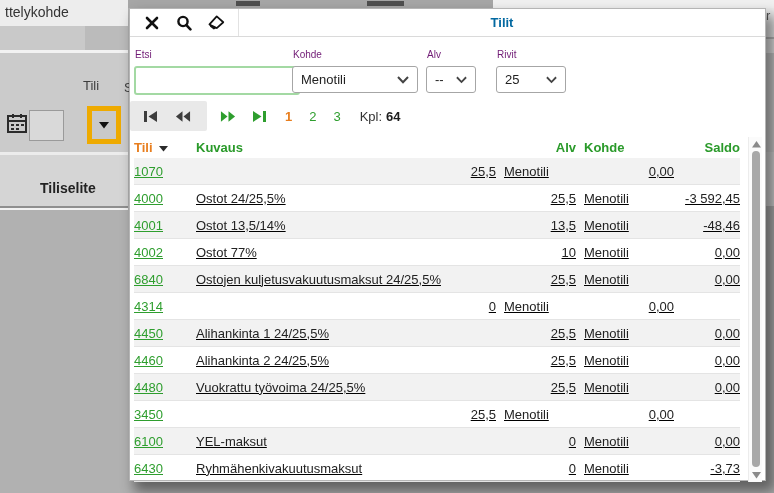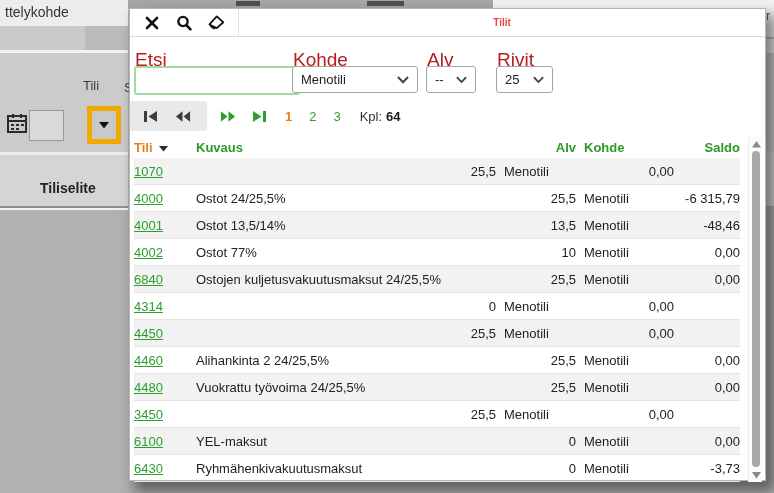--- a/index.html
+++ b/index.html
@@ -38,23 +38,23 @@
   .rs5{left:765px;top:206px;width:9px;height:287px;background:#b1b1b1;}
   .bg-r-frag{left:766px;top:8px;font-size:13px;color:#555;}
   
   .modal{left:129px;top:8px;width:637px;height:473px;background:#fff;border:1px solid #b5b5b5;
          box-shadow:7px 9px 12px 2px rgba(0,0,0,0.45);box-sizing:border-box;}
   .mh{position:absolute;left:0;top:0;right:0;height:27px;display:flex;align-items:stretch;
       border-bottom:1px solid #dadada;}
   .mh-icons{display:flex;align-items:center;gap:12px;padding:0 12px;border-right:1px solid #e2e2e2;}
   .icon-btn{width:20px;height:20px;display:flex;align-items:center;justify-content:center;cursor:pointer;}
   .mh-title{flex:1;display:flex;align-items:center;justify-content:center;
-            font-size:10px;font-weight:bold;color:#ef4444;}
-  
-  .flabel{position:absolute;font-size:19px;color:#b91c1c;}
+            font-size:13px;font-weight:bold;color:#0369a1;}
+  
+  .flabel{position:absolute;font-size:10px;color:#701a75;}
   .etsi-input{position:absolute;left:4px;top:57px;width:150px;height:25px;border:2px solid #a3d9a3;
               border-radius:3px;background:#fff;outline:none;font-size:13px;padding:0 6px;
               font-family:"Liberation Sans",sans-serif;box-sizing:content-box;}
   .sel{position:absolute;height:27px;border:1px solid #a6a6a6;border-radius:3px;background:#fff;
        display:flex;align-items:center;justify-content:space-between;padding:0 8px;
        font-size:13px;color:#222;box-sizing:border-box;cursor:pointer;}
   
   .pager{position:absolute;left:0;top:92px;height:30px;display:flex;align-items:center;}
   .pill{display:flex;align-items:center;gap:16px;background:#e9e9e9;height:30px;
         padding:0 16px 0 13px;border-radius:2px;}
@@ -66,21 +66,21 @@
   .kpl{margin-left:19px;font-size:13px;color:#333;}
   .kpl b{color:#1d1d1d;margin-left:4px;}
   
   .tgrid{display:grid;grid-template-columns:62px 300px 80px 98px 66px;align-items:center;}
   .thead{position:absolute;left:4px;top:128px;width:606px;height:21px;
          border-bottom:1px solid #b5b5b5;font-size:13px;font-weight:bold;}
   .th-tili{color:#e87e1e;display:flex;align-items:center;gap:6px;cursor:pointer;}
   .th-green{color:#2a9a2a;}
   .r{text-align:right;}
   .pl8{padding-left:8px;}
-  .tbody{position:absolute;left:4px;top:149px;width:606px;}
+  .tbody{position:absolute;left:4px;top:149px;width:606px;text-decoration:underline;}
   .trow{height:27px;border-bottom:1px solid #e4e4e4;font-size:13px;color:#222;box-sizing:border-box;cursor:pointer;}
   .trow:nth-child(odd){background:#f2f2f2;}
   .acct{color:#2e9e2e;text-decoration:underline;cursor:pointer;}
   
   .sbar{position:absolute;left:618px;top:128px;width:14px;height:345px;background:#fbfbfb;
         border-left:1px solid #ececec;box-sizing:border-box;}
   .sb-arrow{position:absolute;left:2px;width:10px;height:10px;display:flex;align-items:center;
             justify-content:center;cursor:pointer;}
   .sb-thumb{position:absolute;left:3px;top:14px;width:8px;height:316px;background:#a8a8a8;
             border-radius:5px;cursor:grab;}
@@ -181,21 +181,21 @@
       </span>
     </div>
     <div class="sel" style="left:296px;top:57px;width:50px;">
       <span>--</span>
       <span>
         <svg width="11" height="8" viewBox="0 0 12 8">
             <polyline points="1,1 6,6.2 11,1" fill="none" stroke="#444" stroke-width="2"></polyline>
           </svg>
       </span>
     </div>
-    <div class="sel" style="left:366px;top:57px;width:57px;">
+    <div class="sel" style="left:366px;top:57px;width:70px;">
       <span>25</span>
       <span>
         <svg width="11" height="8" viewBox="0 0 12 8">
             <polyline points="1,1 6,6.2 11,1" fill="none" stroke="#444" stroke-width="2"></polyline>
           </svg>
       </span>
     </div>
 
     <div class="pager">
       <div class="pill">
@@ -256,21 +256,21 @@
           <a class="acct">1070</a>
           <div class="cell r">25,5</div>
           <div class="cell pl8">Menotili</div>
           <div class="cell r">0,00</div>
         </div>
         <div class="trow tgrid">
           <a class="acct">4000</a>
           <div class="cell">Ostot 24/25,5%</div>
           <div class="cell r">25,5</div>
           <div class="cell pl8">Menotili</div>
-          <div class="cell r">-6 315,79</div>
+          <div class="cell r">-3 592,45</div>
         </div>
         <div class="trow tgrid">
           <a class="acct">4001</a>
           <div class="cell">Ostot 13,5/14%</div>
           <div class="cell r">13,5</div>
           <div class="cell pl8">Menotili</div>
           <div class="cell r">-48,46</div>
         </div>
         <div class="trow tgrid">
           <a class="acct">4002</a>
@@ -287,20 +287,21 @@
           <div class="cell r">0,00</div>
         </div>
         <div class="trow tgrid">
           <a class="acct">4314</a>
           <div class="cell r">0</div>
           <div class="cell pl8">Menotili</div>
           <div class="cell r">0,00</div>
         </div>
         <div class="trow tgrid">
           <a class="acct">4450</a>
+          <div class="cell">Alihankinta 1 24/25,5%</div>
           <div class="cell r">25,5</div>
           <div class="cell pl8">Menotili</div>
           <div class="cell r">0,00</div>
         </div>
         <div class="trow tgrid">
           <a class="acct">4460</a>
           <div class="cell">Alihankinta 2 24/25,5%</div>
           <div class="cell r">25,5</div>
           <div class="cell pl8">Menotili</div>
           <div class="cell r">0,00</div>

